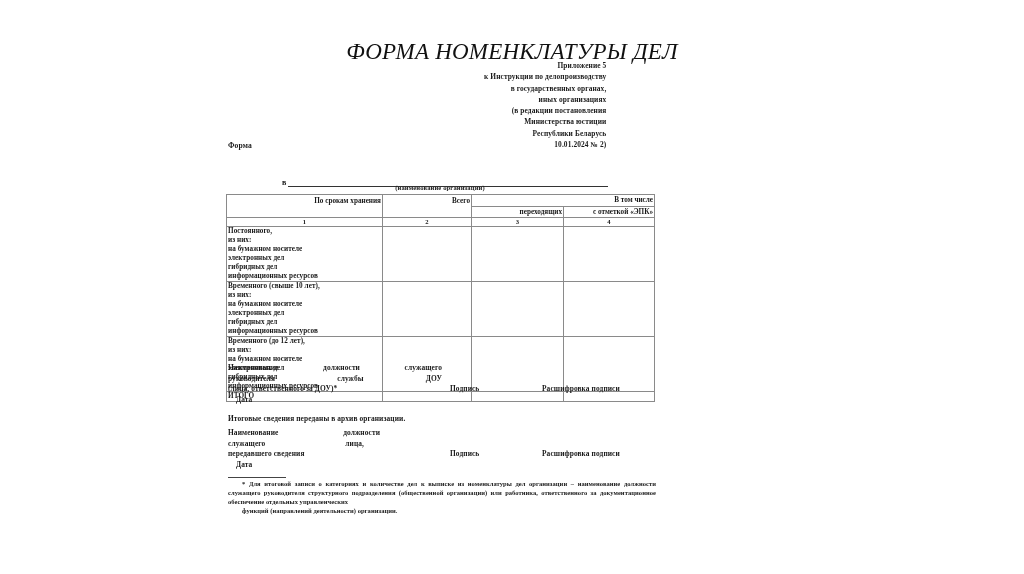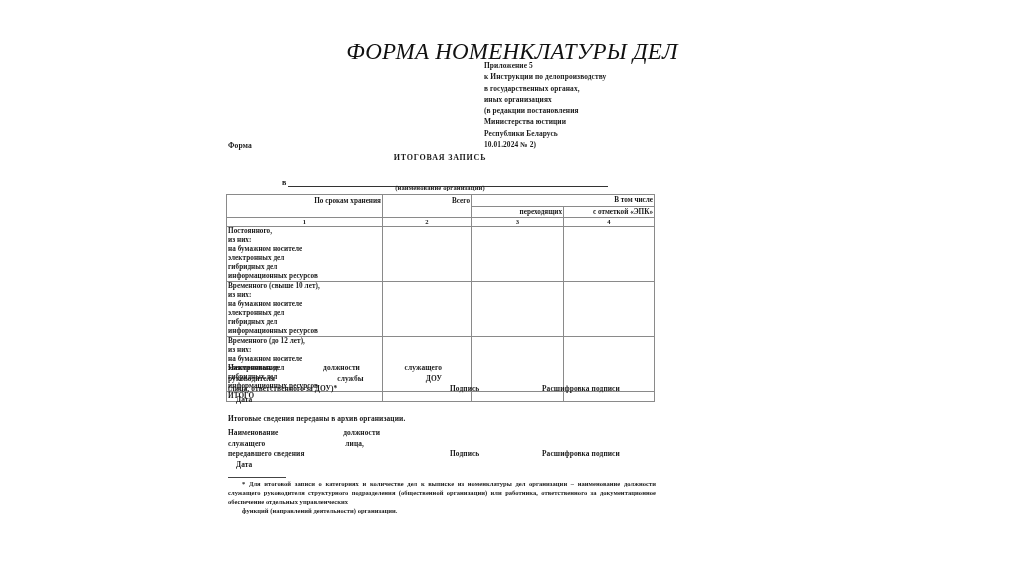--- a/index.html
+++ b/index.html
@@ -43,21 +43,21 @@
   .approval-block {
     position: absolute;
     left: 484px;
     top: 60px;
     font-size: 7.4px;
     line-height: 1.52;
     font-weight: 700;
     color: #1b1b1b;
     letter-spacing: 0.1px;
   }
-  .approval-block div { white-space: nowrap; }
+  .approval-block div { white-space: nowrap; text-align: right; }
 
   
   .form-label {
     position: absolute;
     left: 228px;
     top: 141px;
     font-size: 7.6px;
     font-weight: 700;
     letter-spacing: 0.1px;
   }
@@ -251,21 +251,20 @@
     <div>иных организациях</div>
     <div>(в редакции постановления</div>
     <div>Министерства юстиции</div>
     <div>Республики Беларусь</div>
     <div>10.01.2024 № 2)</div>
   </div>
 
   <div class="form-label">Форма</div>
 
   <div class="record-heading">
-    <span class="line-title">ИТОГОВАЯ ЗАПИСЬ</span>
   </div>
 
   <div class="org-line-row">
     <span class="prefix">в</span>
     <span class="rule"></span>
   </div>
   <div class="org-caption">(наименование организации)</div>
 
   <table class="summary-table">
     <colgroup>

